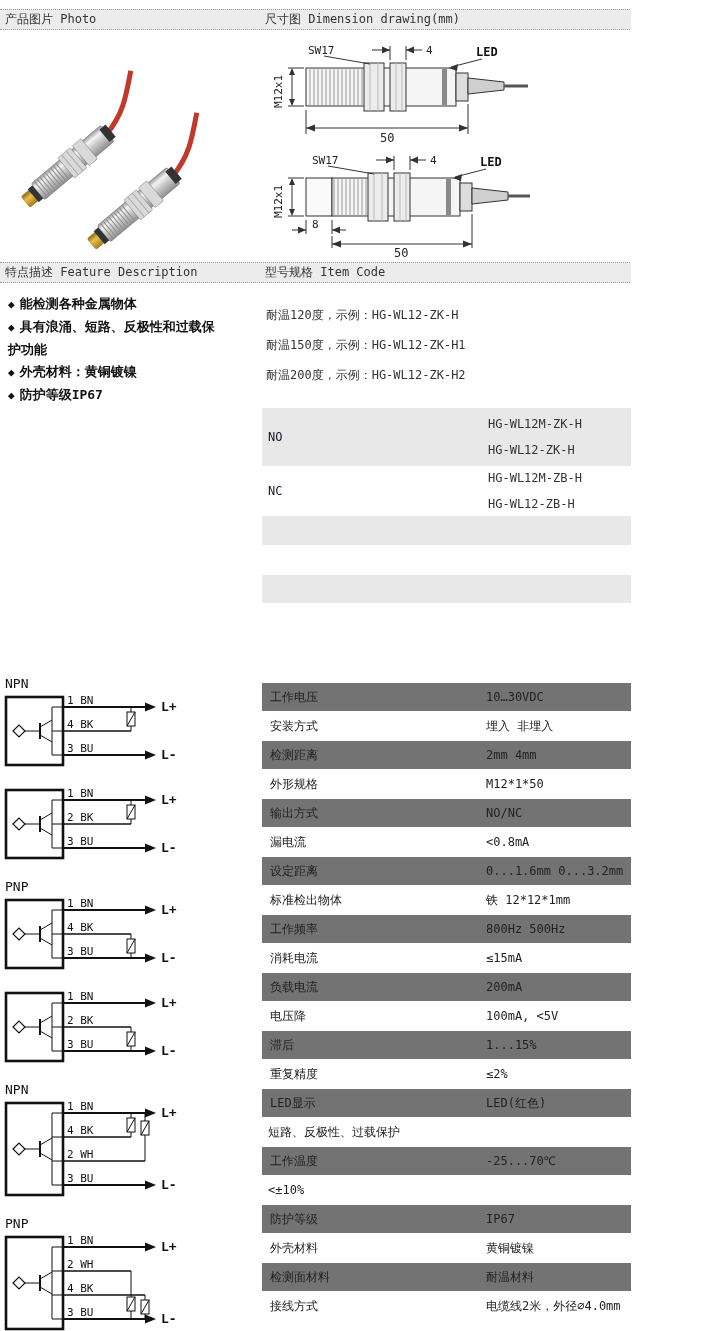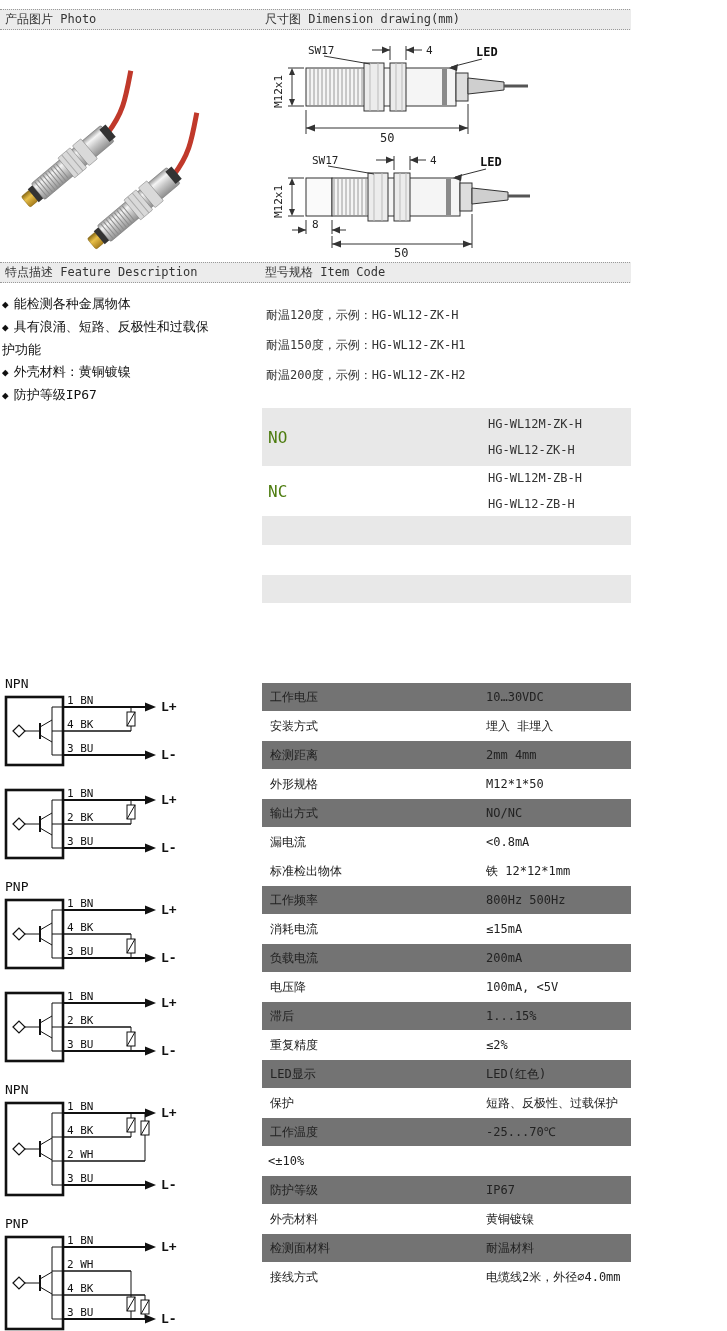--- a/index.html
+++ b/index.html
@@ -10,33 +10,33 @@
   .sec-bar{position:absolute;left:0;width:716px;height:21px;background:#ececec;
            border-top:1px dotted #999;border-bottom:1px dotted #999;
            font-size:12px;line-height:19px;color:#333}
   .sec-bar .lt{position:absolute;left:5px;white-space:nowrap}
   .sec-bar .rt{position:absolute;left:265px;white-space:nowrap}
 
   .photo-svg{position:absolute;left:4px;top:36px}
   .dim-svg1{position:absolute;left:268px;top:40px}
   .dim-svg2{position:absolute;left:268px;top:150px}
 
-  .feature-list{position:absolute;left:2px;top:293px;width:216px;
-                font-size:13px;font-weight:normal;color:#111}
+  .feature-list{position:absolute;left:8px;top:293px;width:216px;
+                font-size:13px;font-weight:bold;color:#111}
   .feature-item{line-height:22px}
   .bullet{font-size:11px;margin-right:5px}
 
   .ic-examples{position:absolute;left:266px;top:304px;width:446px;font-size:12px;color:#333}
   .ic-example{line-height:22px;margin-bottom:8px;white-space:nowrap}
 
   .ic-table{position:absolute;left:262px;top:408px;width:454px}
   .ic-row{position:relative}
   .ic-row.g{background:#e8e8e8}
   .ic-row.w{background:#fff}
-  .ic-label{position:absolute;left:6px;top:50%;transform:translateY(-50%);font-size:16px;color:#4d7c0f}
+  .ic-label{position:absolute;left:6px;top:50%;transform:translateY(-50%);font-size:12px;color:#0f172a}
   .ic-codes{position:absolute;left:226px;top:50%;transform:translateY(-50%);font-size:12px;color:#333}
   .ic-codes div{line-height:26px;white-space:nowrap}
   .ic-extra{position:absolute;left:262px;top:575px;width:454px;height:28px;background:#e8e8e8}
 
   .diagrams{position:absolute;left:3px;top:676px;width:256px}
   .diagram{margin-bottom:11px}
   .dia-title{font-size:13px;color:#111;margin:0 0 2px 2px}
 
   .spec-table{position:absolute;left:262px;top:683px;width:454px}
   .spec-row{display:flex;height:28px;margin-bottom:1px;font-size:12px;line-height:28px;color:#222}
@@ -384,20 +384,24 @@
         <div class="spec-value">M12*1*50</div>
       </div>
       <div class="spec-row g">
         <div class="spec-label">输出方式</div>
         <div class="spec-value">NO/NC</div>
       </div>
       <div class="spec-row w">
         <div class="spec-label">漏电流</div>
         <div class="spec-value">&lt;0.8mA</div>
       </div>
+      <div class="spec-row g">
+        <div class="spec-label">设定距离</div>
+        <div class="spec-value">0...1.6mm 0...3.2mm</div>
+      </div>
       <div class="spec-row w">
         <div class="spec-label">标准检出物体</div>
         <div class="spec-value">铁 12*12*1mm</div>
       </div>
       <div class="spec-row g">
         <div class="spec-label">工作频率</div>
         <div class="spec-value">800Hz 500Hz</div>
       </div>
       <div class="spec-row w">
         <div class="spec-label">消耗电流</div>
@@ -417,21 +421,20 @@
       </div>
       <div class="spec-row w">
         <div class="spec-label">重复精度</div>
         <div class="spec-value">≤2%</div>
       </div>
       <div class="spec-row g">
         <div class="spec-label">LED显示</div>
         <div class="spec-value">LED(红色)</div>
       </div>
       <div class="spec-row w">
-        <div class="spec-label">保护</div>
         <div class="spec-value">短路、反极性、过载保护</div>
       </div>
       <div class="spec-row g">
         <div class="spec-label">工作温度</div>
         <div class="spec-value">-25...70℃</div>
       </div>
       <div class="spec-row w">
         <div class="spec-value">&lt;±10%</div>
       </div>
       <div class="spec-row g">

